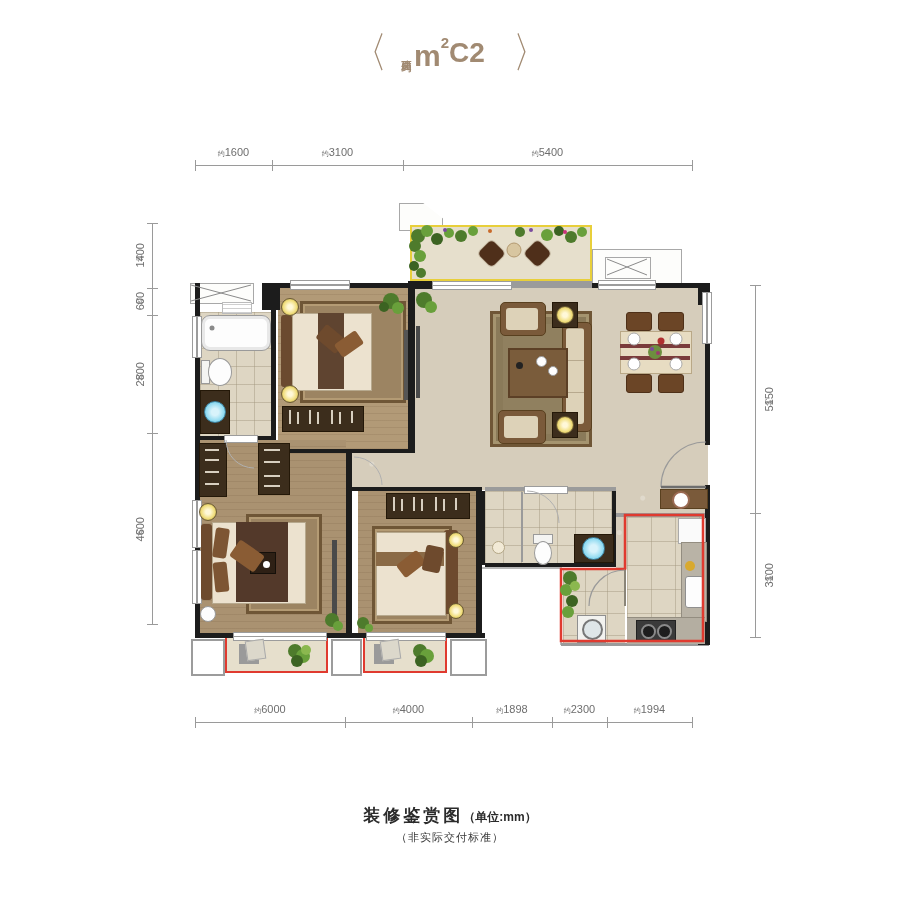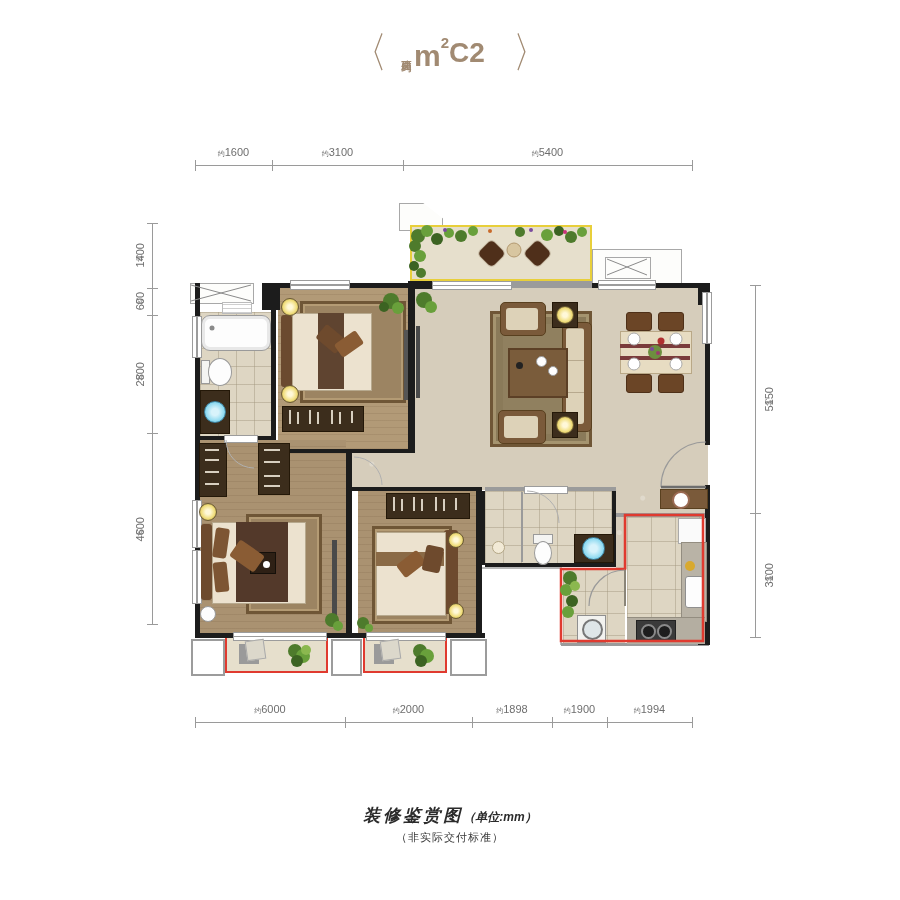--- a/index.html
+++ b/index.html
@@ -38,21 +38,21 @@
   .floor-sand{background:#e6dfcc;}
   .winH{background:linear-gradient(to bottom,#fff 42%,#9c9c9c 42%,#9c9c9c 58%,#fff 58%);border:1px solid #9c9c9c;}
   .winV{background:linear-gradient(to right,#fff 42%,#9c9c9c 42%,#9c9c9c 58%,#fff 58%);border:1px solid #9c9c9c;}
   .baybox{background:#fff;border:2px solid #9c9c9c;}
   .outbox{background:#fdfdfb;border:1px solid #a8a8a8;}
   .lamp{border-radius:50%;background:radial-gradient(circle,#fff8d8 20%,#f0dd7a 60%,#8a7334 100%);border:1px solid #6b5b33;}
   .dark-furn{background:#3c2d1c;border:1px solid #241808;}
   .rug{border:3px solid #6f5636;background:#9c8462;box-shadow:inset 0 0 0 2px #b49b74;}
   
   #caption{left:0;top:804px;width:900px;text-align:center;color:#2b2b2b;}
-  #caption .l1{font-size:17px;font-weight:bold;letter-spacing:3px;font-style:italic;}
+  #caption .l1{font-size:17px;font-weight:bold;letter-spacing:3px;}
   #caption .l1 .un{font-size:12px;font-weight:bold;letter-spacing:0;}
   #caption .l2{font-size:11px;letter-spacing:1px;margin-top:3px;color:#3a3a3a;}
 </style>
 </head>
 <body>
 
 <div id="stage">
 
   <div id="title" class="a">
     <span class="angle">〈</span>
@@ -75,23 +75,23 @@
 
   <div class="a ruler" style="left:195px;top:703px;width:498px;height:20px;">
     <div class="line"></div>
     <div class="tick" style="left:0"></div>
     <div class="tick" style="left:150px"></div>
     <div class="tick" style="left:277px"></div>
     <div class="tick" style="left:357px"></div>
     <div class="tick" style="left:412px"></div>
     <div class="tick" style="left:497px"></div>
     <div class="seg" style="left:0;width:150px"><span class="pref">约</span><span>6000</span></div>
-    <div class="seg" style="left:150px;width:127px"><span class="pref">约</span><span>2000</span></div>
+    <div class="seg" style="left:150px;width:127px"><span class="pref">约</span><span>4000</span></div>
     <div class="seg" style="left:277px;width:80px"><span class="pref">约</span><span>1898</span></div>
-    <div class="seg" style="left:357px;width:55px"><span class="pref">约</span><span>1900</span></div>
+    <div class="seg" style="left:357px;width:55px"><span class="pref">约</span><span>2300</span></div>
     <div class="seg" style="left:412px;width:85px"><span class="pref">约</span><span>1994</span></div>
   </div>
 
   <div class="a vruler" style="left:132px;top:223px;width:20px;height:402px;">
     <div class="line" style="left:20px;"></div>
     <div class="tick" style="top:0;left:15px"></div>
     <div class="tick" style="top:65px;left:15px"></div>
     <div class="tick" style="top:92px;left:15px"></div>
     <div class="tick" style="top:210px;left:15px"></div>
     <div class="tick" style="top:401px;left:15px"></div>

